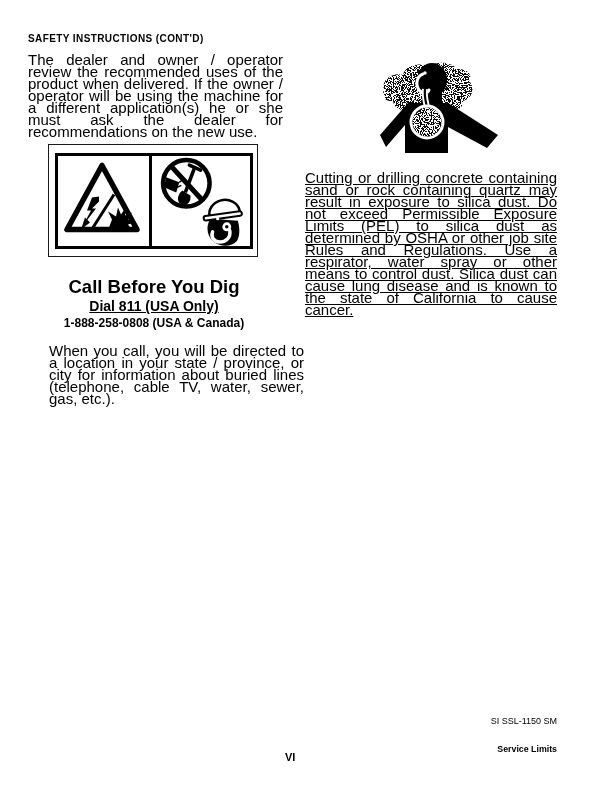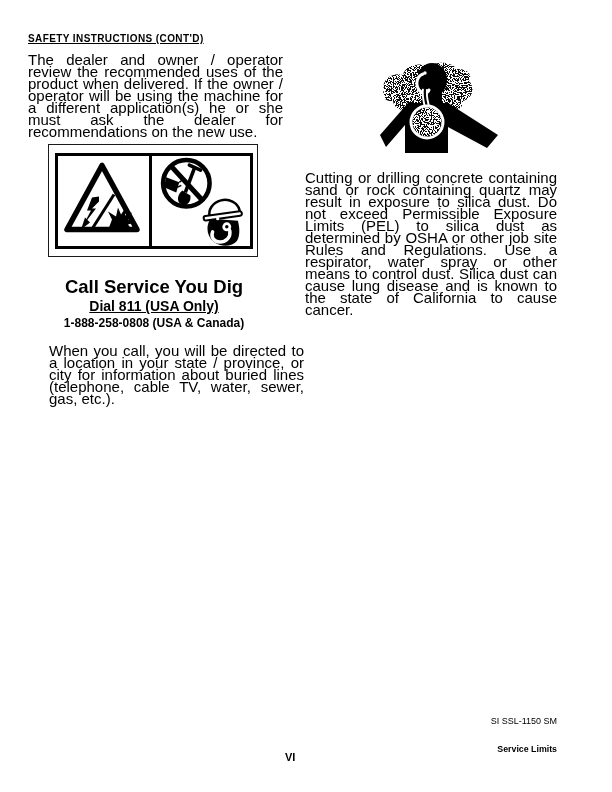--- a/index.html
+++ b/index.html
@@ -3,28 +3,28 @@
 <meta charset="utf-8">
 <style>
   html,body { margin:0; padding:0; background:#e8e8e8; }
   .page {
     position:relative; width:612px; height:792px; margin:0 auto;
     background:#ffffff; overflow:hidden;
     font-family:"Liberation Sans", sans-serif; color:#000;
   }
   .hdr {
     position:absolute; left:28px; top:33px; margin:0;
-    font-size:10px; font-weight:bold; letter-spacing:0.4px; line-height:12px;text-decoration:underline;
+    font-size:10px; font-weight:bold; letter-spacing:0.4px; line-height:12px;
   }
   .para {
     position:absolute; margin:0;
     font-size:15px; line-height:12px; text-align:justify;
   }
   .para-intro { left:28px; top:54px;  width:255px; }
-  .para-silica{ left:305px; top:172px; width:252px; }
+  .para-silica{ left:305px; top:172px; width:252px;text-decoration:underline; }
   .para-call  { left:28px; top:345px; width:255px;margin-left:21px; }
 
   
   .sign-box {
     position:absolute; left:48px; top:144px; width:210px; height:113px;
     border:1px solid #1a1a1a; background:#fff; box-sizing:border-box;
   }
   .sign-inner { position:absolute; left:6px; top:8px; width:198px; height:96px; display:flex; }
   .sign-cell { box-sizing:border-box; border:3px solid #000; background:#fff; }
   .sign-cell.left  { width:97px; }
@@ -121,21 +121,21 @@
       <path d="M 47,29 C 46,37 48,42 49,47" fill="none" stroke="#000" stroke-width="2.2"></path>
       <circle cx="49" cy="62" r="16" fill="none" stroke="#fff" stroke-width="3"></circle>
       <circle cx="49" cy="62" r="14.5" fill="#fff"></circle>
       <circle cx="49" cy="62" r="14.5" fill="#777" filter="url(#speckle)"></circle>
     </svg>
   </div>
 
   <p class="para para-silica">Cutting or drilling concrete containing sand or rock containing quartz may result in exposure to silica dust. Do not exceed Permissible Exposure Limits (PEL) to silica dust as determined by OSHA or other job site Rules and Regulations. Use a respirator, water spray or other means to control dust. Silica dust can cause lung disease and is known to the state of California to cause cancer.</p>
 
   <div class="call-block">
-    <div class="call-h1">Call Service You Dig</div>
+    <div class="call-h1">Call Before You Dig</div>
     <div class="call-h2">Dial 811 (USA Only)</div>
     <div class="call-h3">1-888-258-0808 (USA &amp; Canada)</div>
   </div>
 
   <p class="para para-call">When you call, you will be directed to a location in your state / province, or city for information about buried lines (telephone, cable TV, water, sewer, gas, etc.).</p>
 
   <div class="f-code">SI SSL-1150 SM</div>
   <div class="f-manual">
     <div>Service Limits</div>
   </div>

